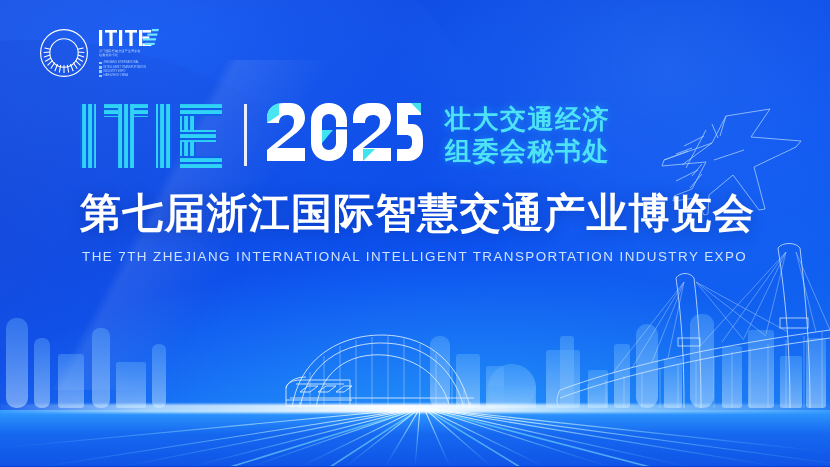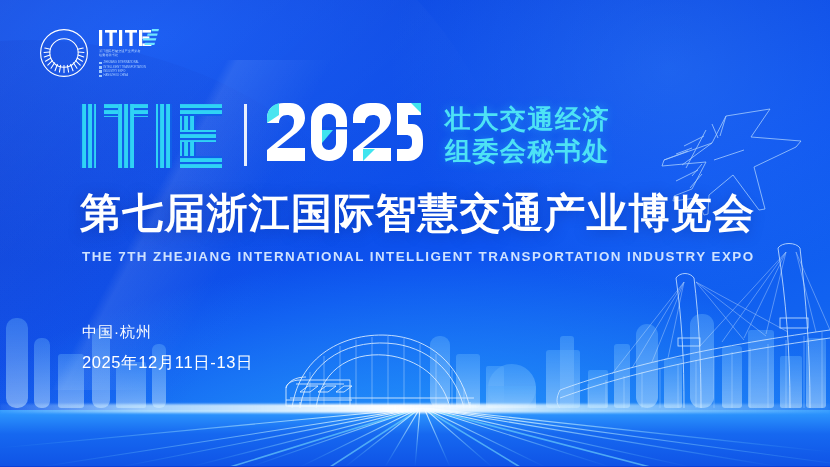--- a/index.html
+++ b/index.html
@@ -97,21 +97,21 @@
   .cn-title{
     position:absolute;left:80px;top:188px;
     font-size:41px;line-height:50px;font-weight:bold;color:#ffffff;
     letter-spacing:1.2px;white-space:nowrap;
     text-shadow:0 2px 14px rgba(0,30,120,.35);
     text-align:right;
   }
   .en-title{
     position:absolute;left:82px;top:248px;
     font-size:13.4px;line-height:18px;color:#cfe2ff;
-    letter-spacing:1.45px;white-space:nowrap;font-weight:700;text-align:right;
+    letter-spacing:1.45px;white-space:nowrap;font-weight:400;text-align:right;
   }
 
   
   .meta{position:absolute;left:82px;top:320px;color:#ffffff;}
   .meta .place{font-size:15px;line-height:24px;letter-spacing:1px;}
   .meta .date{font-size:16.5px;line-height:26px;letter-spacing:.6px;margin-top:5px;}
 </style>
 </head>
 <body>
 
@@ -375,18 +375,14 @@
 
     <div class="slogan">
       <span>壮大交通经济</span>
       <span>组委会秘书处</span>
     </div>
   </div>
 
   <div class="cn-title">第七届浙江国际智慧交通产业博览会</div>
   <div class="en-title">THE 7TH ZHEJIANG INTERNATIONAL INTELLIGENT TRANSPORTATION INDUSTRY EXPO</div>
 
-  <div class="meta">
-    <div class="place">中国·杭州</div>
-    <div class="date">2025年12月11日-13日</div>
-  </div>
 
 </div>
 
 </body></html>

